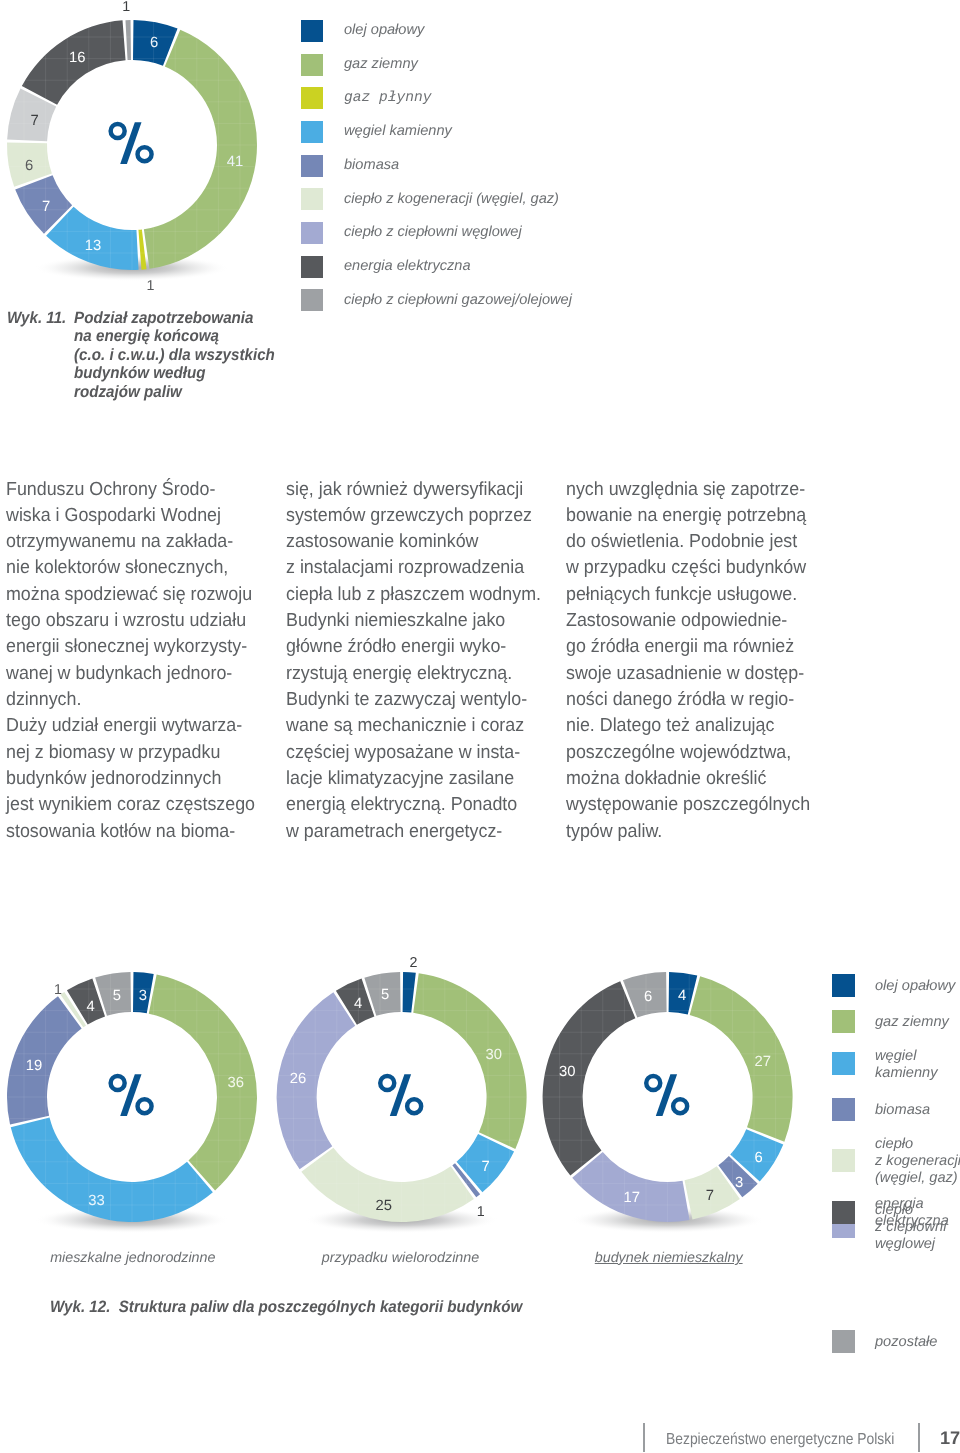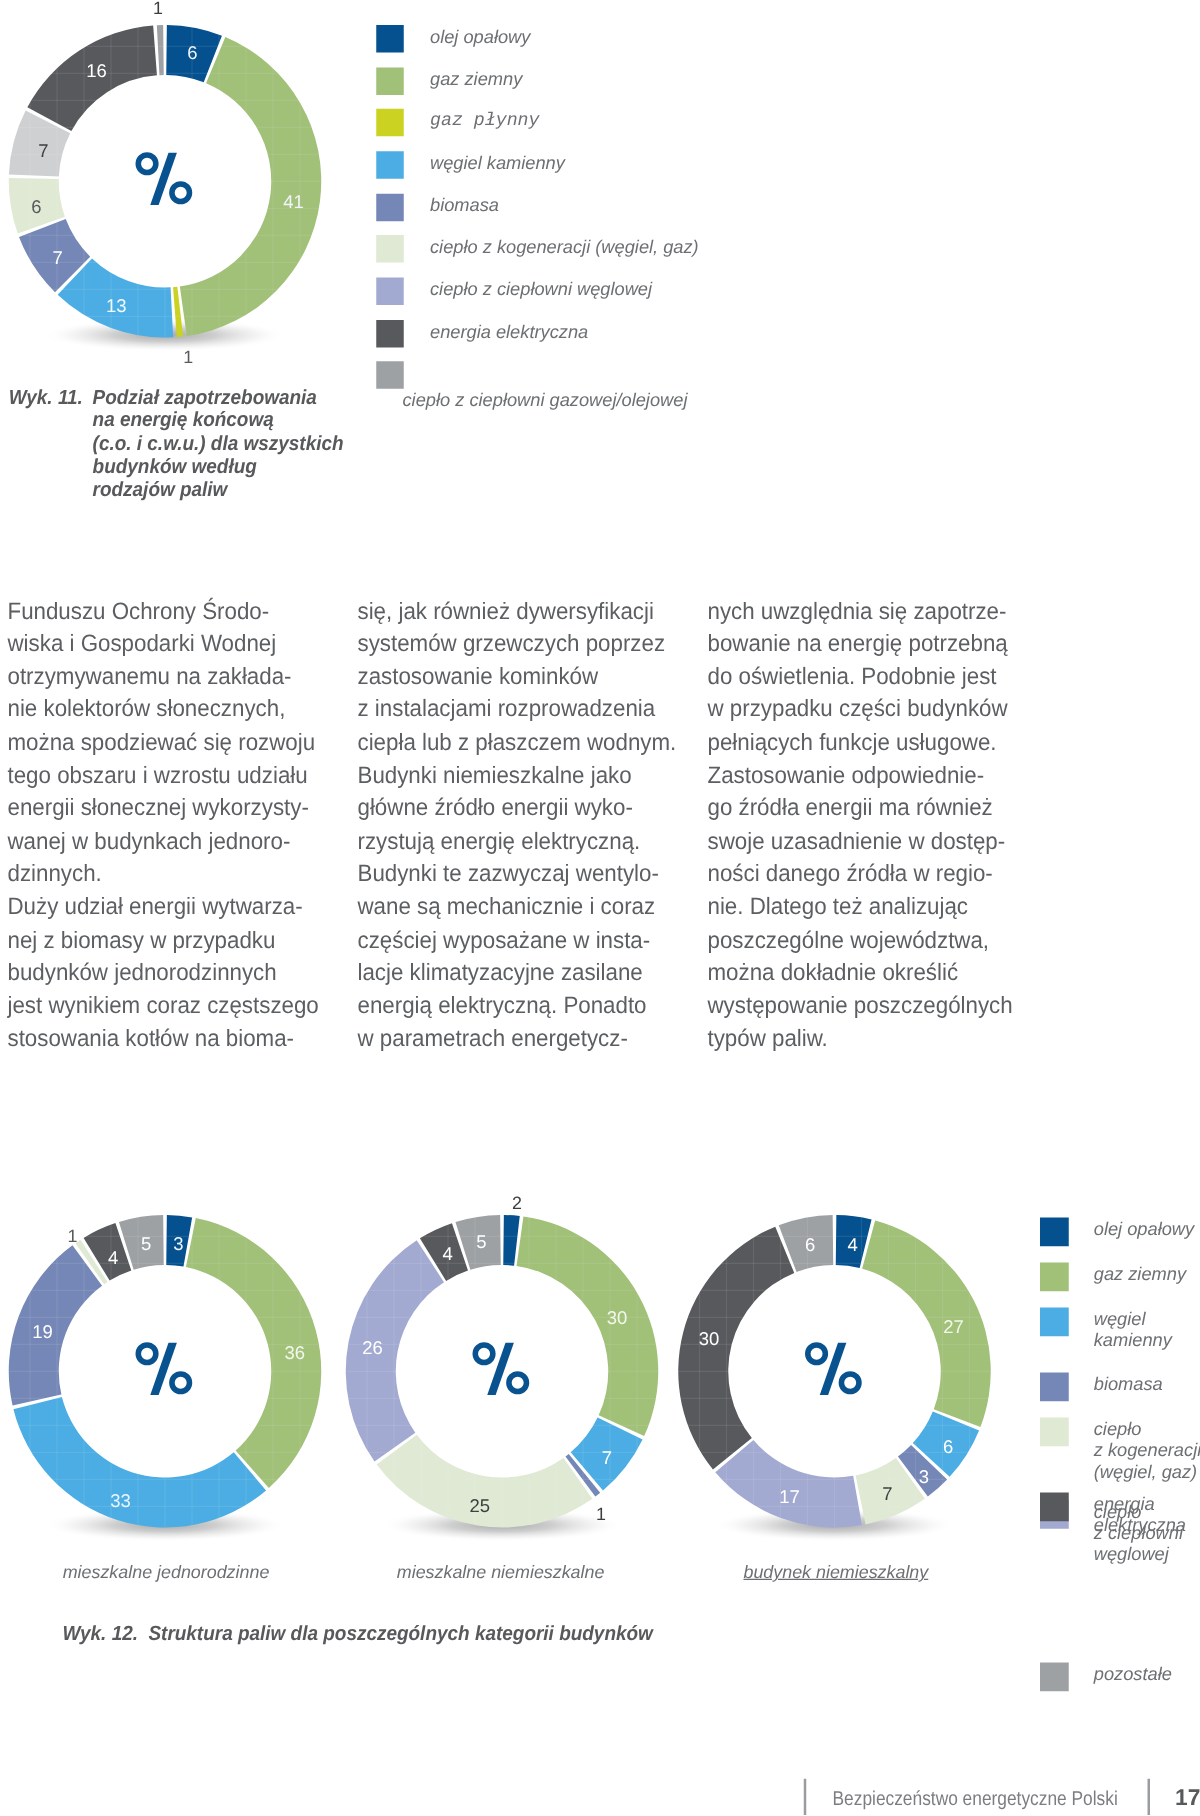--- a/index.html
+++ b/index.html
@@ -4,21 +4,21 @@
 <style>
   html,body{margin:0;padding:0;}
   body{width:960px;height:1453px;background:#ffffff;position:relative;overflow:hidden;
        font-family:"Liberation Sans",sans-serif;
        -webkit-font-smoothing:antialiased;-moz-osx-font-smoothing:grayscale;
        text-rendering:geometricPrecision;}
   svg text{-webkit-font-smoothing:antialiased;text-rendering:geometricPrecision;}
   .abs{position:absolute;}
 
   
-  .legend-row{position:absolute;display:flex;align-items:flex-start;}
+  .legend-row{position:absolute;display:flex;align-items:center;}
   .legend-swatch{flex:0 0 auto;}
   .legend-label{font-style:italic;color:#6d7073;white-space:pre;}
 
   #legend-top .legend-row{left:301px;}
   #legend-top .legend-swatch{width:22px;height:22px;}
   #legend-top .legend-label{font-size:14.6px;line-height:22px;margin-left:21px;margin-top:-1px;}
 
   #legend-bottom .legend-row{left:832px;}
   #legend-bottom .legend-swatch{width:23px;height:23px;}
   #legend-bottom .legend-label{font-size:14.6px;line-height:17.0px;margin-left:20px;margin-top:2px;}
@@ -148,21 +148,21 @@
       <div class="legend-label">ciepło z kogeneracji (węgiel, gaz)</div>
     </div>
     <div class="legend-row" style="top: 221.86px;">
       <div class="legend-swatch" style="background: rgb(163, 170, 210);"></div>
       <div class="legend-label">ciepło z ciepłowni węglowej</div>
     </div>
     <div class="legend-row" style="top: 255.52px;">
       <div class="legend-swatch" style="background: rgb(87, 89, 92);"></div>
       <div class="legend-label">energia elektryczna</div>
     </div>
-    <div class="legend-row" style="top: 289.18px; flex-direction: column;">
+    <div class="legend-row" style="top: 289.18px;">
       <div class="legend-swatch" style="background: rgb(158, 161, 164);"></div>
       <div class="legend-label">ciepło z ciepłowni gazowej/olejowej</div>
     </div>
   </div>
 
 <div class="caption" id="caption-11">
   <span class="cap-num">Wyk. 11.</span>
   <span class="cap-text" style="white-space:pre-line">Podział zapotrzebowania
 na energię końcową
 (c.o. i c.w.u.)  dla wszystkich
@@ -401,21 +401,21 @@
       <line x1="5.599999999999994" y1="279.59999999999997" x2="259.6" y2="279.59999999999997" stroke="#ffffff" stroke-opacity="0.085" stroke-width="1"></line>
     </g>
     <g aria-label="%" fill="#08538f" transform="translate(132.6 150) scale(1)">
       <path d="M -23.6 -14 a 9.25 9.25 0 1 0 18.5 0 a 9.25 9.25 0 1 0 -18.5 0 Z M -19.15 -14 a 4.8 4.8 0 1 1 9.6 0 a 4.8 4.8 0 1 1 -9.6 0 Z" fill-rule="evenodd"></path>
       <path d="M 3.3000000000000007 9.2 a 9.25 9.25 0 1 0 18.5 0 a 9.25 9.25 0 1 0 -18.5 0 Z M 7.750000000000001 9.2 a 4.8 4.8 0 1 1 9.6 0 a 4.8 4.8 0 1 1 -9.6 0 Z" fill-rule="evenodd"></path>
       <path d="M 2.8 -22.8 L 9.5 -22.8 L -5.1000000000000005 19 L -11.8 19 Z"></path>
     </g>
   </svg>
 
 <div class="donut-caption" style="left:-17.2px;">mieszkalne jednorodzinne</div>
-<div class="donut-caption" style="left:250.5px;">mieszkalne niemieszkalne</div>
+<div class="donut-caption" style="left:250.5px;">przypadku wielorodzinne</div>
 <div class="donut-caption" style="left:518.7px;text-decoration:underline;">budynek niemieszkalny</div>
 
 <div id="legend-bottom">
     <div class="legend-row" style="top: 974.3px;">
       <div class="legend-swatch" style="background: rgb(5, 81, 143);"></div>
       <div class="legend-label">olej opałowy</div>
     </div>
     <div class="legend-row" style="top: 1009.8px;">
       <div class="legend-swatch" style="background: rgb(161, 192, 120);"></div>
       <div class="legend-label">gaz ziemny</div>

